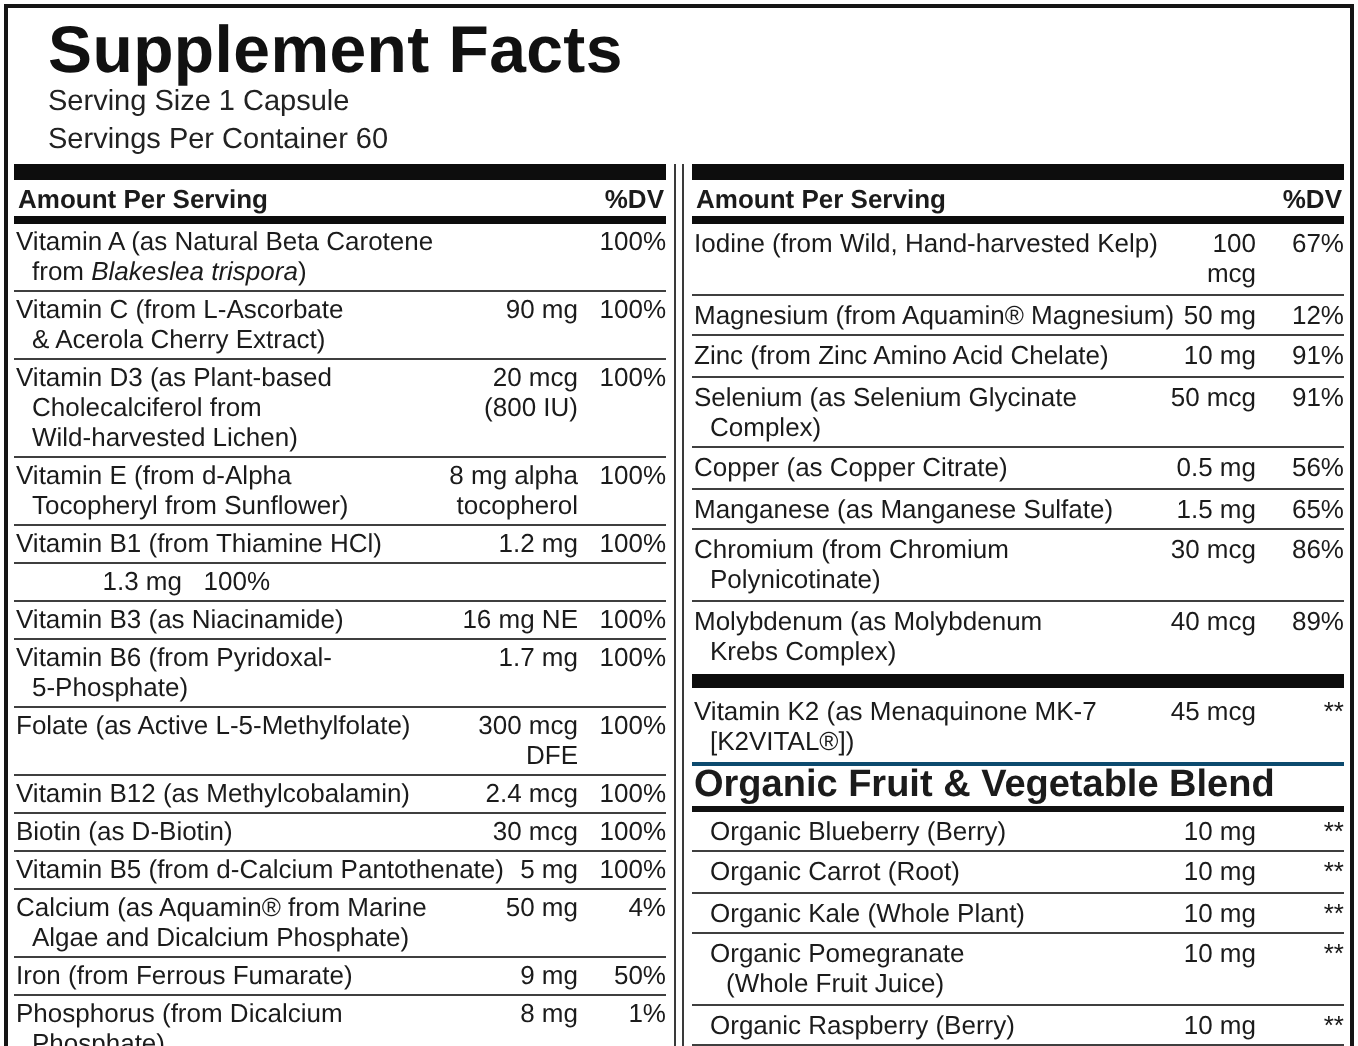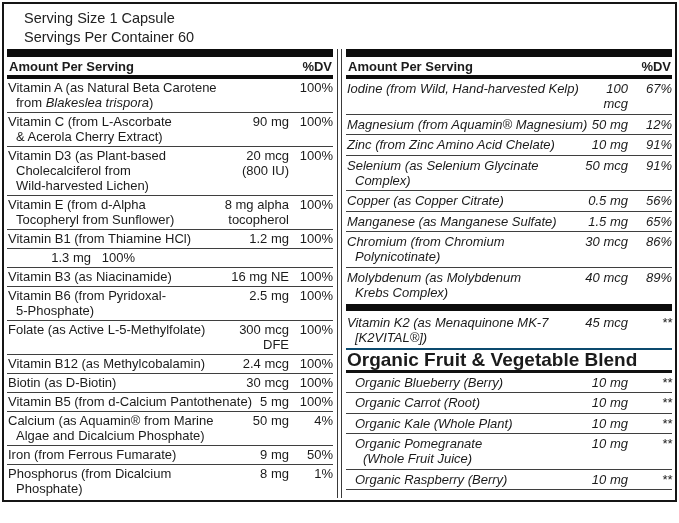--- a/index.html
+++ b/index.html
@@ -35,21 +35,21 @@
   .bar.med { height: 4px; }
   .bar.sec { height: 7px; margin: 2px 0; }
   .col-header {
     display: flex; justify-content: space-between; align-items: flex-start;
     font-weight: bold; font-size: 13px; line-height: 15px;
     padding: 2px 1px 1px 2px;
   }
   .rows { }
   .row { display: flex; align-items: flex-start; padding: 1px 0 2px 0; font-size: 13px; line-height: 15px; }
   .rows > .row + .row { border-top: 1px solid #3f3f3f; }
-  .col-right .row { padding: 2px 0 2.5px 0; font-style: italic; }
+  .col-right .row { padding: 2px 0 2.5px 0; }
   .cell.name {
     flex: 1 0 auto; max-width: 100%;
     padding-left: 9px; text-indent: -8px;
     white-space: pre-line;
   }
   .cell.amt {
     flex: 0 1 84px; min-width: 30px;
     text-align: right; white-space: pre-line;
   }
   .cell.dv { flex: 0 0 44px; text-align: right; }
@@ -60,20 +60,21 @@
     border-bottom: 3px solid #111;
     padding: 2px 0 2px 1px;
   }
   i { }
 </style>
 </head>
 <body>
 
 <div class="label-box">
   <div class="header-area">
+    <div class="title">Supplement Facts</div>
     <div class="serving-line">Serving Size 1 Capsule</div>
     <div class="serving-line">Servings Per Container 60</div>
   </div>
 
   <div class="columns">
 
     <div class="col col-left">
       <div class="bar thick"></div>
       <div class="col-header">
         <span>Amount Per Serving</span>
@@ -117,21 +118,21 @@
             <div class="cell dv">100%</div>
           </div>
           <div class="row">
             <div class="cell name">Vitamin B3 (as Niacinamide)</div>
             <div class="cell amt">16 mg NE</div>
             <div class="cell dv">100%</div>
           </div>
           <div class="row">
             <div class="cell name">Vitamin B6 (from Pyridoxal-
 5-Phosphate)</div>
-            <div class="cell amt">2.5 mg</div>
+            <div class="cell amt">1.7 mg</div>
             <div class="cell dv">100%</div>
           </div>
           <div class="row">
             <div class="cell name">Folate (as Active L-5-Methylfolate)</div>
             <div class="cell amt">300 mcg
 DFE</div>
             <div class="cell dv">100%</div>
           </div>
           <div class="row">
             <div class="cell name">Vitamin B12 (as Methylcobalamin)</div>

